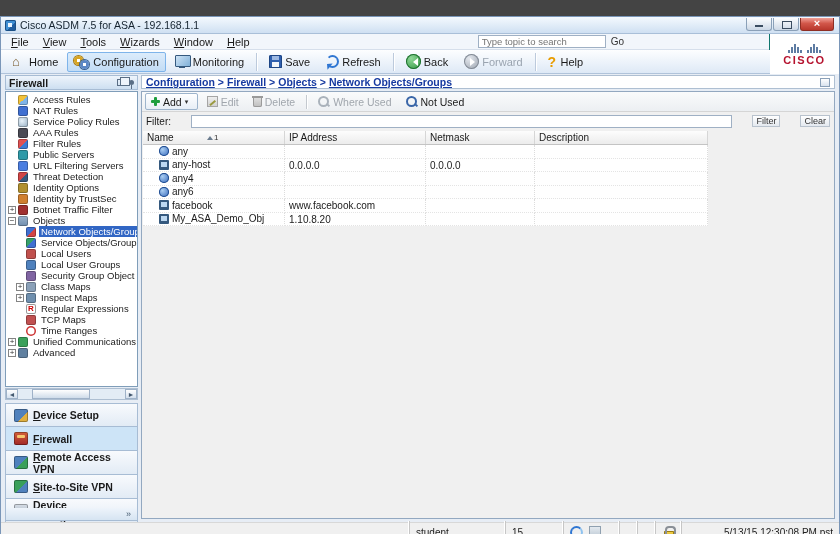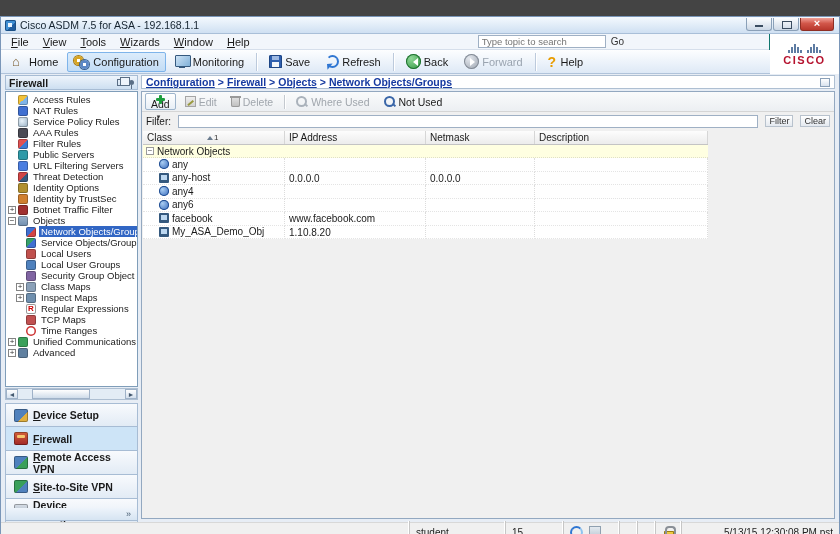--- a/index.html
+++ b/index.html
@@ -167,39 +167,39 @@
   .bc-link { color:#1539a0; text-decoration:underline; cursor:pointer; margin-right:3px; }
   .bc-sep { color:#1539a0; margin-right:3px; text-decoration:none; }
   .pane-menu-icon { margin-left:auto; width:10px; height:9px; border:1px solid #8aa0b8; background:linear-gradient(#fff,#d8e2ee); cursor:pointer; }
 
   .pane { position:absolute; left:0; top:16px; width:100%; height:428px; background:#f0f0f0;
           border:1px solid #93a8c0; }
 
   .actionbar { height:20px; display:flex; align-items:center; padding:1px 3px; gap:4px;
                border-bottom:1px solid #d5d5d5; background:linear-gradient(#fafbfc,#ecEFf2); }
   .abtn { display:flex; align-items:center; gap:3px; padding:1px 5px; height:17px; font-size:10.5px; cursor:pointer; white-space:nowrap; }
-  .abtn.framed { border:1px solid #9db4cc; border-radius:2px; background:linear-gradient(#ffffff,#e7eef6);flex-direction:column; }
+  .abtn.framed { border:1px solid #9db4cc; border-radius:2px; background:linear-gradient(#ffffff,#e7eef6); }
   .abtn.disabled { color:#a0a6ad; cursor:default; }
   .asep { width:1px; height:14px; background:#c4c9cf; box-shadow:1px 0 0 #fff; margin:0 2px; }
   .i-plus { width:9px; height:9px; }
   .i-plus::before { content:""; position:absolute; left:0; top:3px; width:9px; height:3px; background:#1e9e3e; border-radius:1px; }
   .i-plus::after { content:""; position:absolute; left:3px; top:0; width:3px; height:9px; background:#1e9e3e; border-radius:1px; }
   .i-caret { width:7px; height:7px; font-size:7px; line-height:7px; color:#333; }
   .i-caret::before { content:"\25be"; }
   .i-edit { width:11px; height:11px; background:linear-gradient(#f2f2f2,#cfcfcf); box-shadow:inset 0 0 0 1px #a5a5a5; }
   .i-edit::after { content:""; position:absolute; left:2px; top:6px; width:7px; height:1.5px; background:#9a9a40; transform:rotate(-40deg); }
   .i-trash { width:9px; height:11px; background:linear-gradient(#e6e6e6,#bdbdbd); box-shadow:inset 0 0 0 1px #9a9a9a; border-radius:0 0 2px 2px; }
   .i-trash::before { content:""; position:absolute; left:-1px; top:0; width:11px; height:2px; background:#9a9a9a; }
   .i-mag { width:12px; height:12px; }
   .i-mag::before { content:""; position:absolute; left:0; top:0; width:7px; height:7px; border:2px solid #6f7b88; border-radius:50%; }
   .i-mag::after { content:""; position:absolute; left:8px; top:8px; width:4px; height:2px; background:#6f7b88; transform:rotate(45deg); }
   .i-mag.blue::before { border-color:#3a66a8; } .i-mag.blue::after { background:#3a66a8; }
   .i-mag.gray::before { border-color:#aab2bb; } .i-mag.gray::after { background:#aab2bb; }
 
-  .filterrow { height:18px; display:flex; align-items:center; padding:0 4px; gap:7px; font-size:10px; }
+  .filterrow { height:18px; display:flex; align-items:center; padding:0 4px; gap:20px; font-size:10px; }
   .filter-input { flex:1; height:13px; border:1px solid #9fb0c4; background:#fff; font-size:10px; padding:0 3px; font-family:inherit; }
   .flink { font-size:9px; color:#333; border:1px solid #b8c2cd; background:linear-gradient(#fff,#e4e9ef); padding:0 3px; height:12px; line-height:11px; cursor:pointer; }
 
   
   .tablewrap { margin:1px 0 0 1px; width:565px; background:#fff; font-size:10px; }
   .thead { display:grid; grid-template-columns:142px 141px 109px 173px; height:14px;
            background:linear-gradient(#fdfdfd,#ececec); border-bottom:1px solid #c4c4c4; }
   .th { padding:1px 4px; border-right:1px solid #d6d6d6; position:relative; white-space:nowrap; overflow:hidden; }
   .sortbadge { position:absolute; left:64px; top:2px; display:flex; align-items:center; gap:1px; font-size:8px; color:#333; }
   .sortbadge::before { content:""; border:3px solid transparent; border-bottom:4px solid #6a7b8e; margin-bottom:2px; }
@@ -528,34 +528,30 @@
         <div class="filterrow">
           <span>Filter:</span>
           <input class="filter-input" type="text" value="" style="">
           <span class="flink">Filter</span>
           <span class="flink">Clear</span>
         </div>
 
         <div class="tablewrap">
           <div class="thead">
             <div class="th">
-              <span>Class</span>
+              <span>Name</span>
               <span class="sortbadge">
                   <span>1</span>
                 </span>
             </div>
             <div class="th">IP Address</div>
             <div class="th">Netmask</div>
             <div class="th">Description</div>
           </div>
 
-          <div class="grouprow">
-            <span class="gexp"></span>
-            <span>Network Objects</span>
-          </div>
 
           <div class="drow">
             <div class="td name">
                 <span class="ri ri-globe"></span>
                 <span>any</span>
               </div>
             <div class="td"></div>
             <div class="td"></div>
             <div class="td"></div>
           </div>

